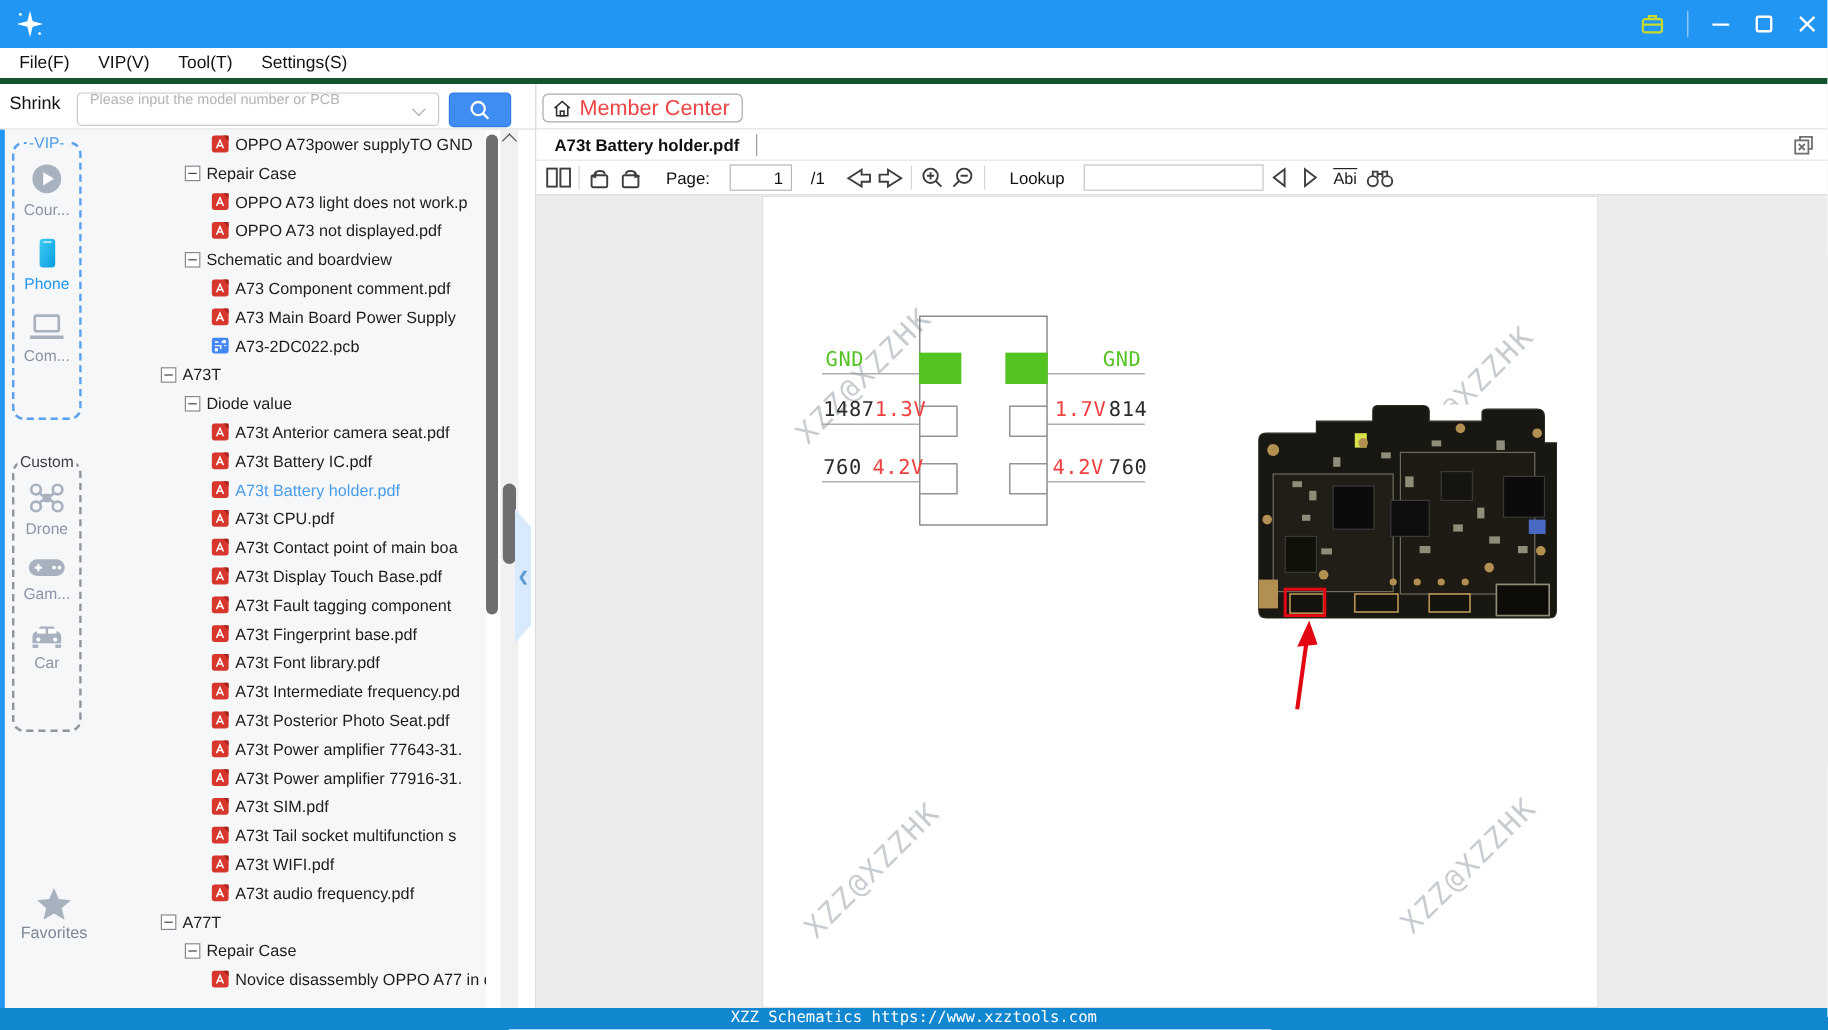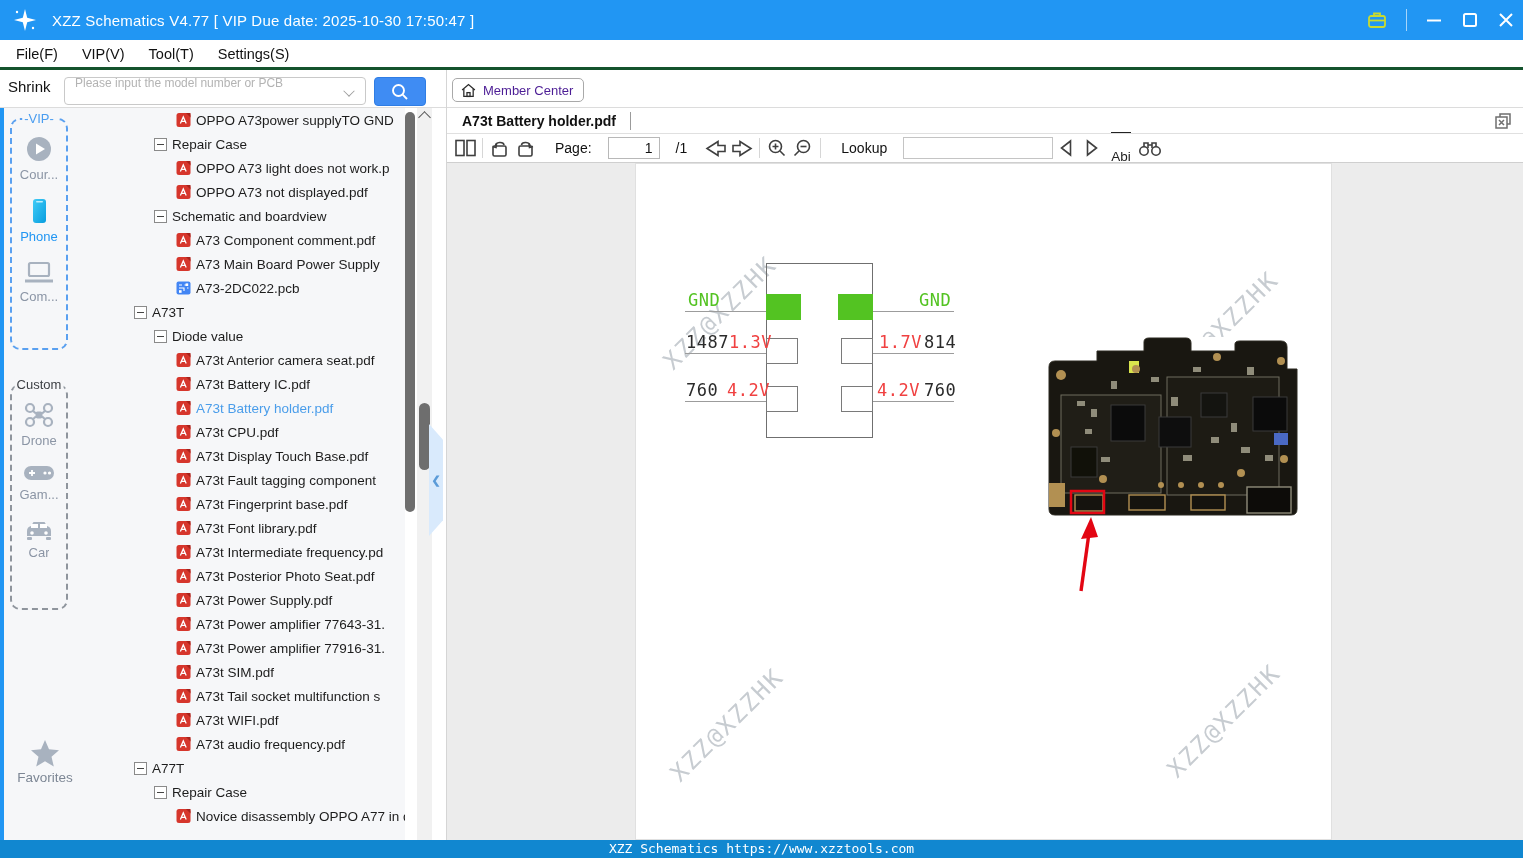--- a/index.html
+++ b/index.html
@@ -7,33 +7,33 @@
   body { font-family:"Liberation Sans", sans-serif; background:#fff; position:relative; font-size:14px; color:#1c1c1c; }
 
   
   .titlebar { position:absolute; left:0; top:0; width:1523px; height:40px; background:#2196f3; display:flex; align-items:center; }
   .titlebar .logo { margin-left:12px; }
   .titlebar .title { color:#fff; font-size:15px; margin-left:14px; letter-spacing:.2px; }
   .win-ctrls { position:absolute; right:8px; top:0; height:40px; display:flex; align-items:center; gap:18px; }
   .win-sep { width:1px; height:22px; background:rgba(255,255,255,.6); }
 
   
-  .menubar { position:absolute; left:0; top:40px; width:1523px; height:30px; background:#fff; display:flex; align-items:center; padding-left:16px; gap:24px; border-bottom:3px solid #14532d; }
+  .menubar { position:absolute; left:0; top:40px; width:1523px; height:30px; background:#fff; display:flex; align-items:center; padding-left:16px; gap:24px; border-bottom:5px solid #14532d; }
   .menubar span { font-size:14.5px; color:#111; cursor:default; }
 
   
   .searchrow { position:absolute; left:0; top:70px; width:1523px; height:38px; background:#fff; }
   .hline-108 { position:absolute; left:0; top:107px; width:1523px; height:1px; background:#dcdcdc; }
   .shrink { position:absolute; left:8px; top:78px; font-size:15px; color:#111; }
   .model-input { position:absolute; left:64px; top:77px; width:302px; height:28px; border:1px solid #c9c9c9; border-radius:4px; background:#fff; font-size:12px; color:#333; padding:0 26px 16px 10px; font-family:Liberation Sans, sans-serif; }
   .model-input::placeholder { color:#b3b3b3; }
   .model-chevron { position:absolute; left:344px; top:86px; width:10px; height:10px; border-right:1.6px solid #9a9a9a; border-bottom:1.6px solid #9a9a9a; transform:rotate(45deg) scale(.8); }
   .search-btn { position:absolute; left:374px; top:77px; width:52px; height:29px; background:#3f8cf3; border:1px solid #2f7de4; border-radius:4px; display:flex; align-items:center; justify-content:center; cursor:pointer; }
   .member-btn { position:absolute; left:452px; top:78px; height:24px; border:1px solid #a9a9a9; border-radius:5px; background:#fff; display:flex; align-items:center; gap:6px; padding:0 10px 0 7px; cursor:pointer; }
-  .member-btn .lbl { color:#4c1d95; font-size:13px; }
+  .member-btn .lbl { color:#ef4444; font-size:18px; }
 
   
   .rail { position:absolute; left:0; top:108px; width:90px; height:732px; background:#f6f7f9; }
   .edge-accent { position:absolute; left:0; top:108px; width:4px; height:732px; background:#2196f3; }
   .group-box { position:absolute; left:10px; width:58px; border-radius:10px; }
   .group-box.vip { top:10px; height:232px; border:2px dashed #5aa0f0; }
   .group-box.custom { top:276px; height:226px; border:2px dashed #8f959d; }
   .group-label { position:absolute; top:-9px; left:50%; transform:translateX(-50%); background:#f6f7f9; padding:0 2px; font-size:13px; white-space:nowrap; }
   .group-box.vip .group-label { color:#4a9df0; }
   .group-box.custom .group-label { color:#3c3f44; }
@@ -68,21 +68,21 @@
   .tab { padding:0 14px 0 15px; font-size:14px; font-weight:bold; color:#111; height:26px; display:flex; align-items:center; cursor:pointer; }
   .tab-sep { width:1px; height:18px; background:#9b9b9b; }
   .closeall { position:absolute; right:10px; top:3px; cursor:pointer; }
 
   .toolbar { position:absolute; left:447px; top:134px; width:1076px; height:29px; background:#fff; border-bottom:1px solid #cfcfcf; display:flex; align-items:center; padding-left:5px; }
   .toolbar .ti { display:flex; align-items:center; justify-content:center; width:26px; height:24px; cursor:pointer; }
   .toolbar .tsep { width:1px; height:20px; background:#d6d6d6; margin:0 4px; }
   .toolbar .tlabel { font-size:14px; color:#111; margin:0 16px; }
   .page-input { width:52px; height:22px; border:1px solid #b8b8b8; font-size:14px; text-align:right; padding-right:6px; font-family:"Liberation Sans",sans-serif; color:#111; }
   .lookup-input { width:150px; height:22px; border:1px solid #c4c4c4; font-size:13px; padding:0 6px; font-family:"Liberation Sans",sans-serif; }
-  .abi { font-size:13.5px; color:#222; border-top:1.6px solid #222; padding-top:16px; margin:0 6px; line-height:15px; cursor:pointer; }
+  .abi { font-size:13.5px; color:#222; border-top:1.6px solid #222; padding-top:0; margin:0 6px; line-height:15px; cursor:pointer; }
 
   
   .viewport { position:absolute; left:447px; top:163px; width:1076px; height:677px; background:#ececec; overflow:hidden; }
   .page { position:absolute; left:188px; top:0; width:697px; height:677px; background:#fff; border:1px solid #e0e0e0; }
   .wm { position:absolute; font-family:"DejaVu Sans Mono", monospace; font-size:24px; letter-spacing:2px; color:#c7ccd1; transform:rotate(-45deg); white-space:nowrap; }
 
   
   .schem-rect { position:absolute; left:130px; top:99px; width:107px; height:175px; border:1px solid #6f6f6f; }
   .pad { position:absolute; border:1px solid #7a7a7a; background:#fff; width:32px; height:26px; }
   .pad.green { background:#53c322; border-color:#53c322; width:35px; height:26px; }
@@ -100,21 +100,20 @@
 <body>
 
 <div class="titlebar">
   <span class="logo">
     <svg width="26" height="26" viewBox="0 0 26 26">
         <path d="M13 2 L15.2 10.8 L24 13 L15.2 15.2 L13 24 L10.8 15.2 L2 13 L10.8 10.8 Z" fill="#fff"></path>
         <circle cx="5" cy="5" r="1.2" fill="#fff"></circle>
         <circle cx="21" cy="21" r="1.2" fill="#fff"></circle>
       </svg>
   </span>
-  <span class="title">XZZ Schematics V4.77 [ VIP Due date: 2025-10-30 17:50:47 ]</span>
   <div class="win-ctrls">
     <span>
       <svg width="22" height="22" viewBox="0 0 22 22" fill="none" stroke="#c9da2f" stroke-width="1.8">
           <rect x="3" y="7" width="16" height="11" rx="2"></rect>
           <path d="M8 7 V4.5 h6 V7"></path>
           <path d="M3 11.5 h16"></path>
         </svg>
     </span>
     <span class="win-sep"></span>
     <span>
@@ -374,20 +373,30 @@
       <span class="lab">A73t CPU.pdf</span>
     </div>
     <div class="tree-row lvl2">
       <span class="ticon">
         <svg width="15" height="16" viewBox="0 0 15 16">
           <rect x="0.5" y="1" width="14" height="14" rx="2.5" fill="#d6362c"></rect>
           <path d="M10 1 L14.5 1 L14.5 5.5 Z" fill="#a8221b"></path>
           <path d="M4.4 11.6 L7.3 4.9 L10.2 11.6 M5.4 9.4 L9.3 9.4" stroke="#fff" stroke-width="1.25" fill="none"></path>
         </svg>
       </span>
+      <span class="lab">A73t Contact point of main boa</span>
+    </div>
+    <div class="tree-row lvl2">
+      <span class="ticon">
+        <svg width="15" height="16" viewBox="0 0 15 16">
+          <rect x="0.5" y="1" width="14" height="14" rx="2.5" fill="#d6362c"></rect>
+          <path d="M10 1 L14.5 1 L14.5 5.5 Z" fill="#a8221b"></path>
+          <path d="M4.4 11.6 L7.3 4.9 L10.2 11.6 M5.4 9.4 L9.3 9.4" stroke="#fff" stroke-width="1.25" fill="none"></path>
+        </svg>
+      </span>
       <span class="lab">A73t Display Touch Base.pdf</span>
     </div>
     <div class="tree-row lvl2">
       <span class="ticon">
         <svg width="15" height="16" viewBox="0 0 15 16">
           <rect x="0.5" y="1" width="14" height="14" rx="2.5" fill="#d6362c"></rect>
           <path d="M10 1 L14.5 1 L14.5 5.5 Z" fill="#a8221b"></path>
           <path d="M4.4 11.6 L7.3 4.9 L10.2 11.6 M5.4 9.4 L9.3 9.4" stroke="#fff" stroke-width="1.25" fill="none"></path>
         </svg>
       </span>
@@ -425,30 +434,20 @@
     </div>
     <div class="tree-row lvl2">
       <span class="ticon">
         <svg width="15" height="16" viewBox="0 0 15 16">
           <rect x="0.5" y="1" width="14" height="14" rx="2.5" fill="#d6362c"></rect>
           <path d="M10 1 L14.5 1 L14.5 5.5 Z" fill="#a8221b"></path>
           <path d="M4.4 11.6 L7.3 4.9 L10.2 11.6 M5.4 9.4 L9.3 9.4" stroke="#fff" stroke-width="1.25" fill="none"></path>
         </svg>
       </span>
       <span class="lab">A73t Posterior Photo Seat.pdf</span>
-    </div>
-    <div class="tree-row lvl2">
-      <span class="ticon">
-        <svg width="15" height="16" viewBox="0 0 15 16">
-          <rect x="0.5" y="1" width="14" height="14" rx="2.5" fill="#d6362c"></rect>
-          <path d="M10 1 L14.5 1 L14.5 5.5 Z" fill="#a8221b"></path>
-          <path d="M4.4 11.6 L7.3 4.9 L10.2 11.6 M5.4 9.4 L9.3 9.4" stroke="#fff" stroke-width="1.25" fill="none"></path>
-        </svg>
-      </span>
-      <span class="lab">A73t Power Supply.pdf</span>
     </div>
     <div class="tree-row lvl2">
       <span class="ticon">
         <svg width="15" height="16" viewBox="0 0 15 16">
           <rect x="0.5" y="1" width="14" height="14" rx="2.5" fill="#d6362c"></rect>
           <path d="M10 1 L14.5 1 L14.5 5.5 Z" fill="#a8221b"></path>
           <path d="M4.4 11.6 L7.3 4.9 L10.2 11.6 M5.4 9.4 L9.3 9.4" stroke="#fff" stroke-width="1.25" fill="none"></path>
         </svg>
       </span>
       <span class="lab">A73t Power amplifier 77643-31.</span>

